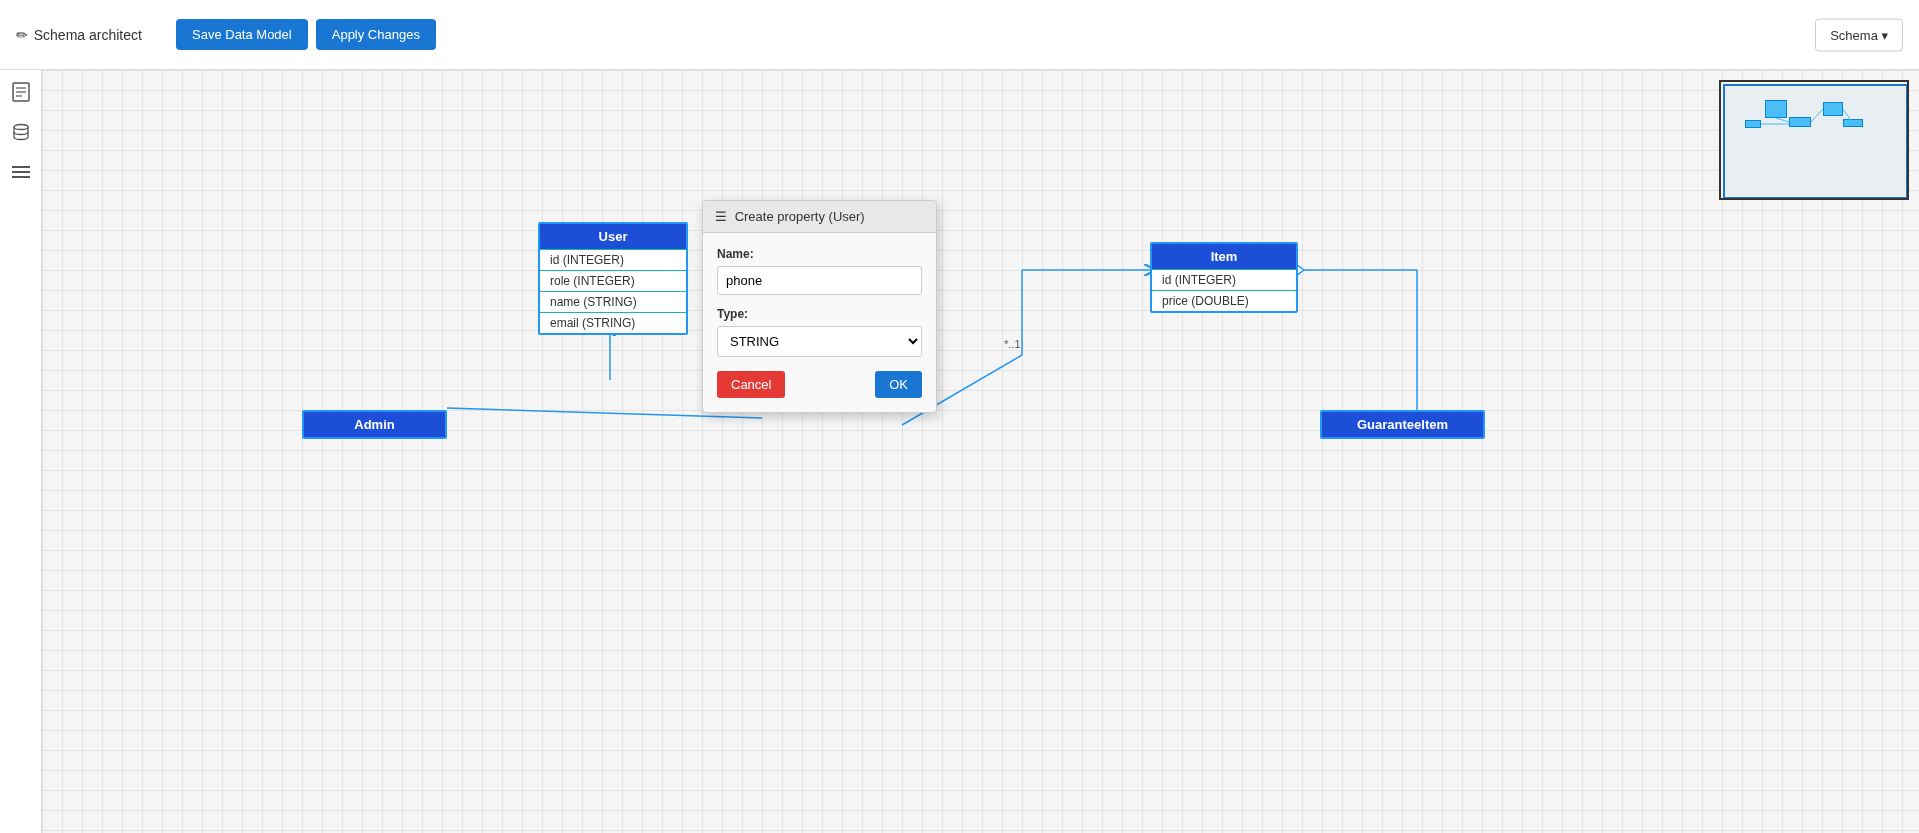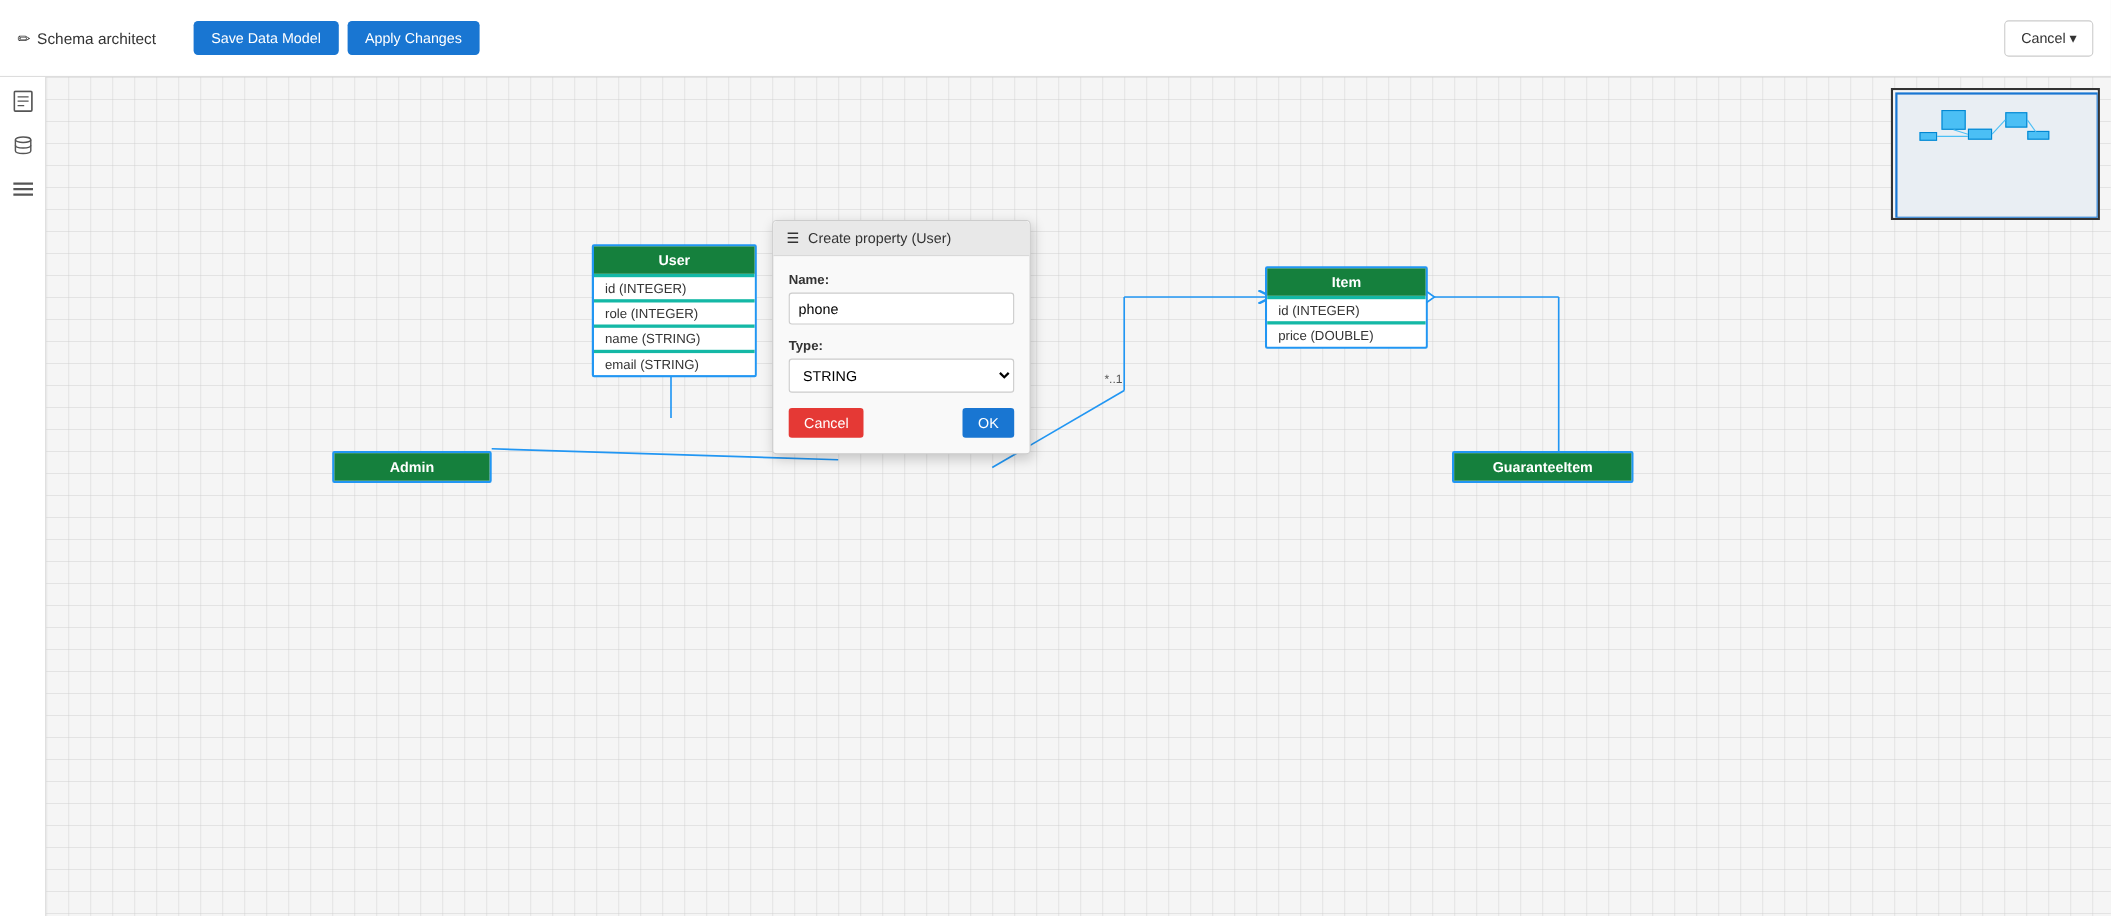--- a/index.html
+++ b/index.html
@@ -104,32 +104,32 @@
 
     
     .entity {
       position: absolute;
       border: 2px solid #2196f3;
       border-radius: 2px;
       background: #fff;
       min-width: 140px;
     }
     .entity-header {
-      background: #15803d;
+      background: #1d4ed8;
       color: #fff;
       padding: 5px 10px;
       font-weight: bold;
       font-size: 13px;
       text-align: center;
     }
     .entity-field {
       padding: 3px 10px;
       font-size: 12px;
       color: #333;
-      border-top: 3px solid #14b8a6;
+      border-top: 1px solid #14b8a6;
       background: #fff;
     }
     .entity-field:first-of-type { border-top: none; }
 
     
     #connections-svg {
       position: absolute;
       top: 0; left: 0;
       width: 100%; height: 100%;
       pointer-events: none;
@@ -249,21 +249,21 @@
 
 <div id="topbar">
   <span id="topbar-title">
     <span>✏</span>
     <span>Schema architect</span>
   </span>
   <div id="topbar-buttons" style="margin-left: 160px;">
     <button class="btn-blue">Save Data Model</button>
     <button class="btn-blue">Apply Changes</button>
   </div>
-  <button class="btn-actions" id="actions-btn">Cancel ▾</button>
+  <button class="btn-actions" id="actions-btn">Schema ▾</button>
 </div>
 
 <div id="main">
 
   <div id="sidebar">
     <div class="sidebar-icon">
       <svg width="18" height="20" viewBox="0 0 18 20" fill="none">
         <rect x="1" y="1" width="16" height="18" rx="1" stroke="#555" stroke-width="1.5" fill="white"></rect>
         <line x1="4" y1="6" x2="14" y2="6" stroke="#555" stroke-width="1.2"></line>
         <line x1="4" y1="10" x2="14" y2="10" stroke="#555" stroke-width="1.2"></line>

